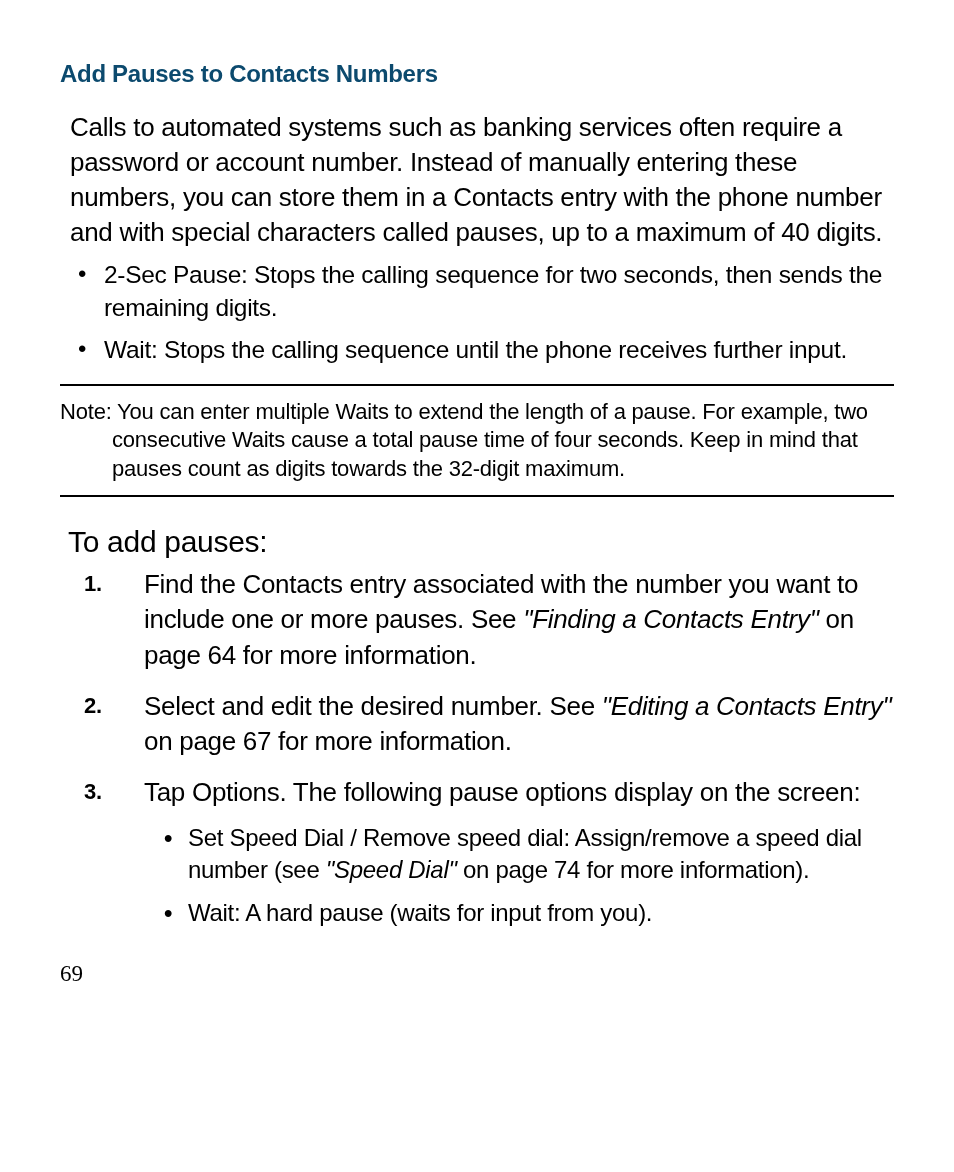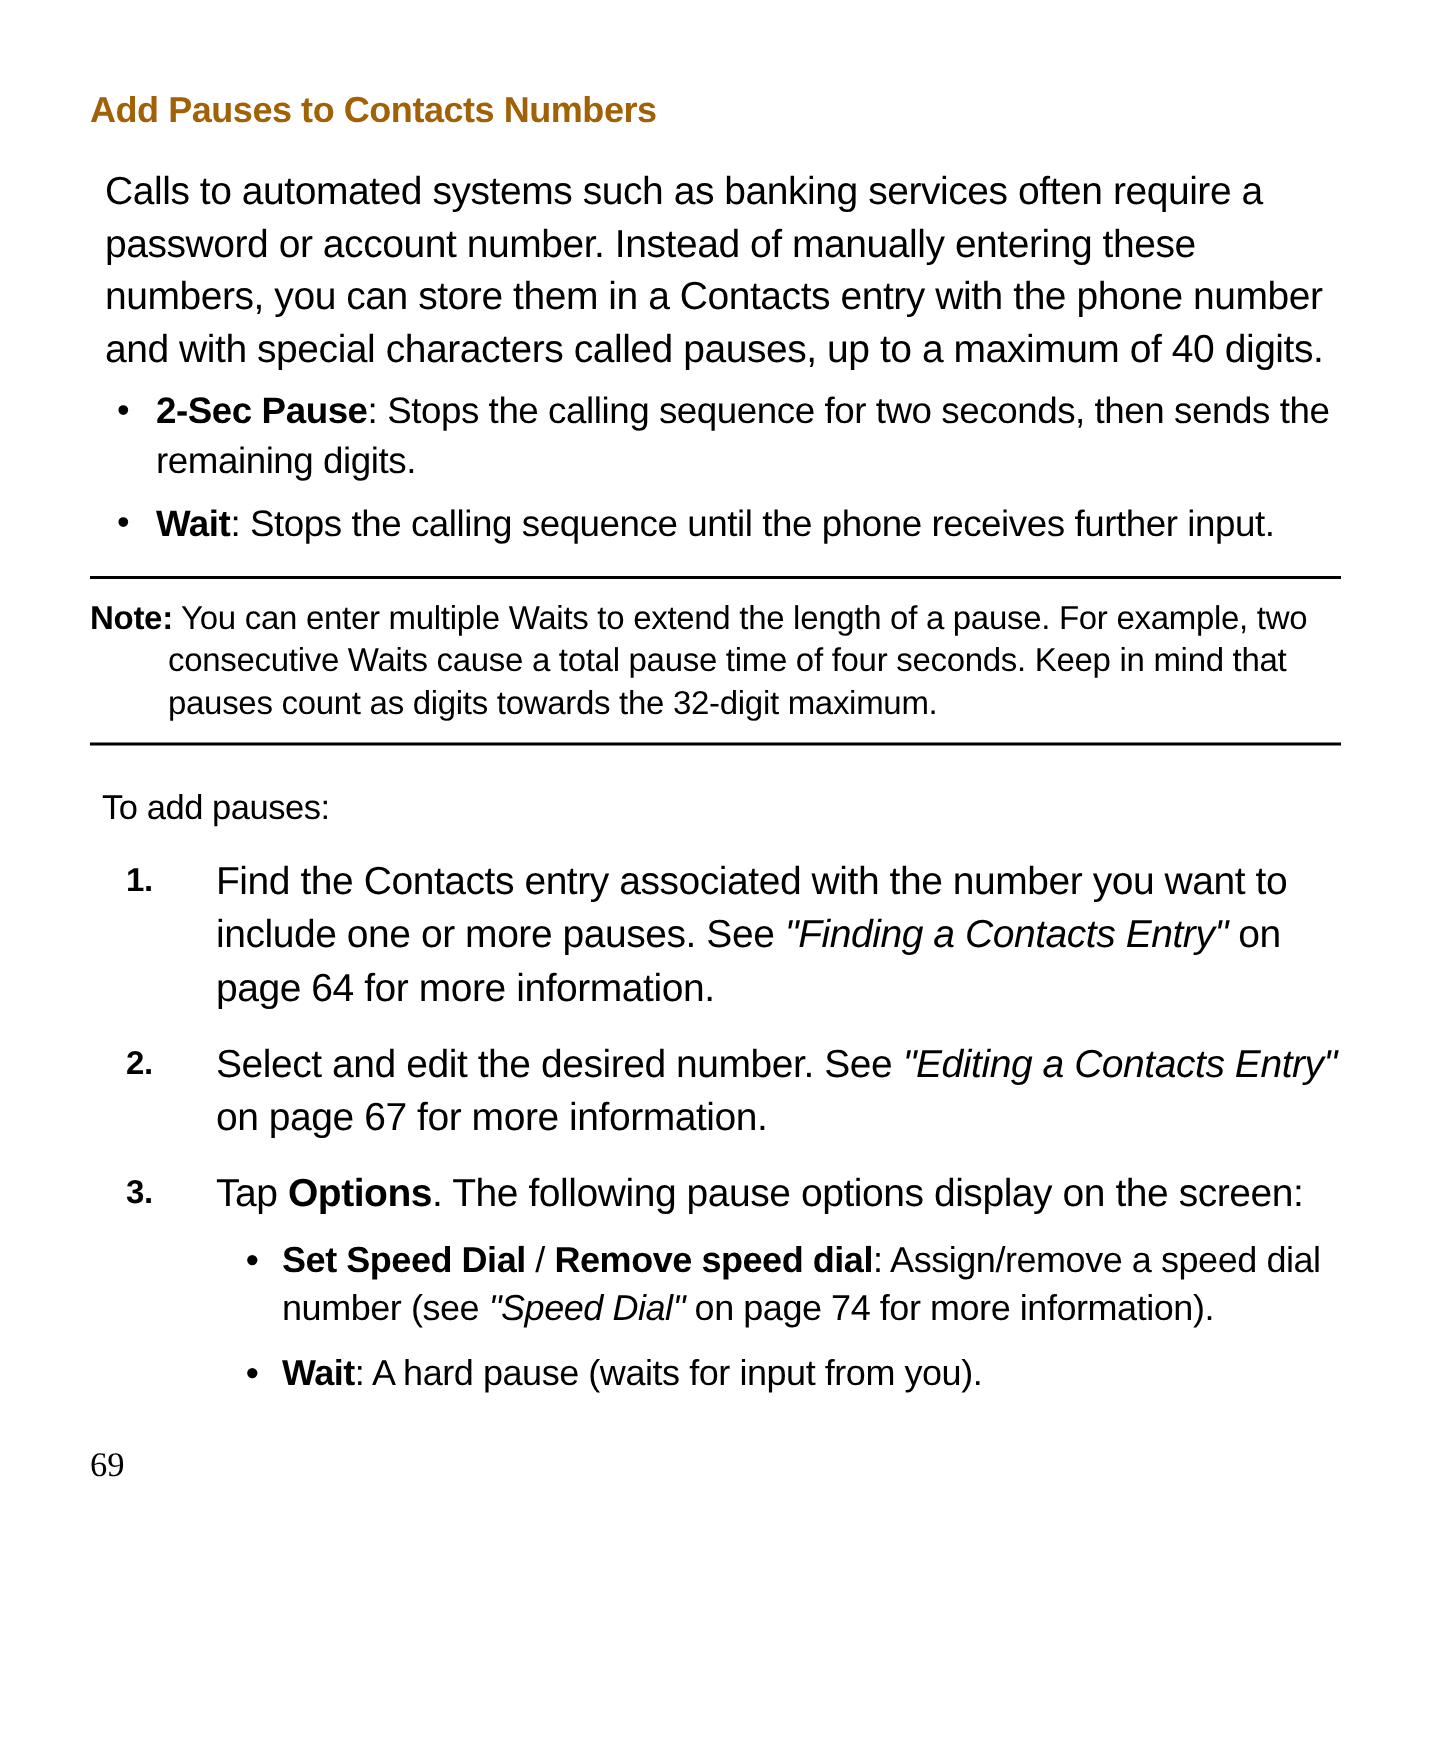--- a/index.html
+++ b/index.html
@@ -6,21 +6,21 @@
     margin: 0;
     padding: 60px 60px 40px 60px;
     font-family: "Helvetica Neue", Helvetica, Arial, sans-serif;
     color: #000;
     background: #fff;
     width: 954px;
     box-sizing: border-box;
     font-stretch: condensed;
   }
   .heading {
-    color: #a16207;
+    color: #0c4a6e;
     font-weight: 700;
     font-size: 24px;
     margin-bottom: 22px;
     letter-spacing: -0.3px;
   }
   .intro {
     font-size: 26px;
     line-height: 1.35;
     margin: 0 0 8px 10px;
     letter-spacing: -0.3px;
@@ -38,38 +38,38 @@
     position: relative;
     letter-spacing: -0.3px;
   }
   ul.pause-list li::before {
     content: "•";
     position: absolute;
     left: 0;
     top: 0;
     font-size: 24px;
   }
-  .bold { font-weight: 700; }
+  .bold { font-weight: 400; }
   .italic { font-style: italic; }
   .note-block {
     border-top: 2px solid #000;
     border-bottom: 2px solid #000;
     padding: 12px 0 12px 0;
     margin: 8px 0 28px 0;
   }
   .note-block .note-inner {
     font-size: 22px;
     line-height: 1.3;
     padding-left: 52px;
     text-indent: -52px;
     letter-spacing: -0.2px;
   }
   .to-add {
-    font-size: 23px;
-    margin: 0 0 18px 8px;
+    font-size: 30px;
+    margin: 0 0 8px 8px;
     letter-spacing: -0.3px;
   }
   ol.steps {
     list-style: none;
     counter-reset: step;
     padding: 0;
     margin: 0 0 12px 24px;
   }
   ol.steps > li {
     counter-increment: step;

